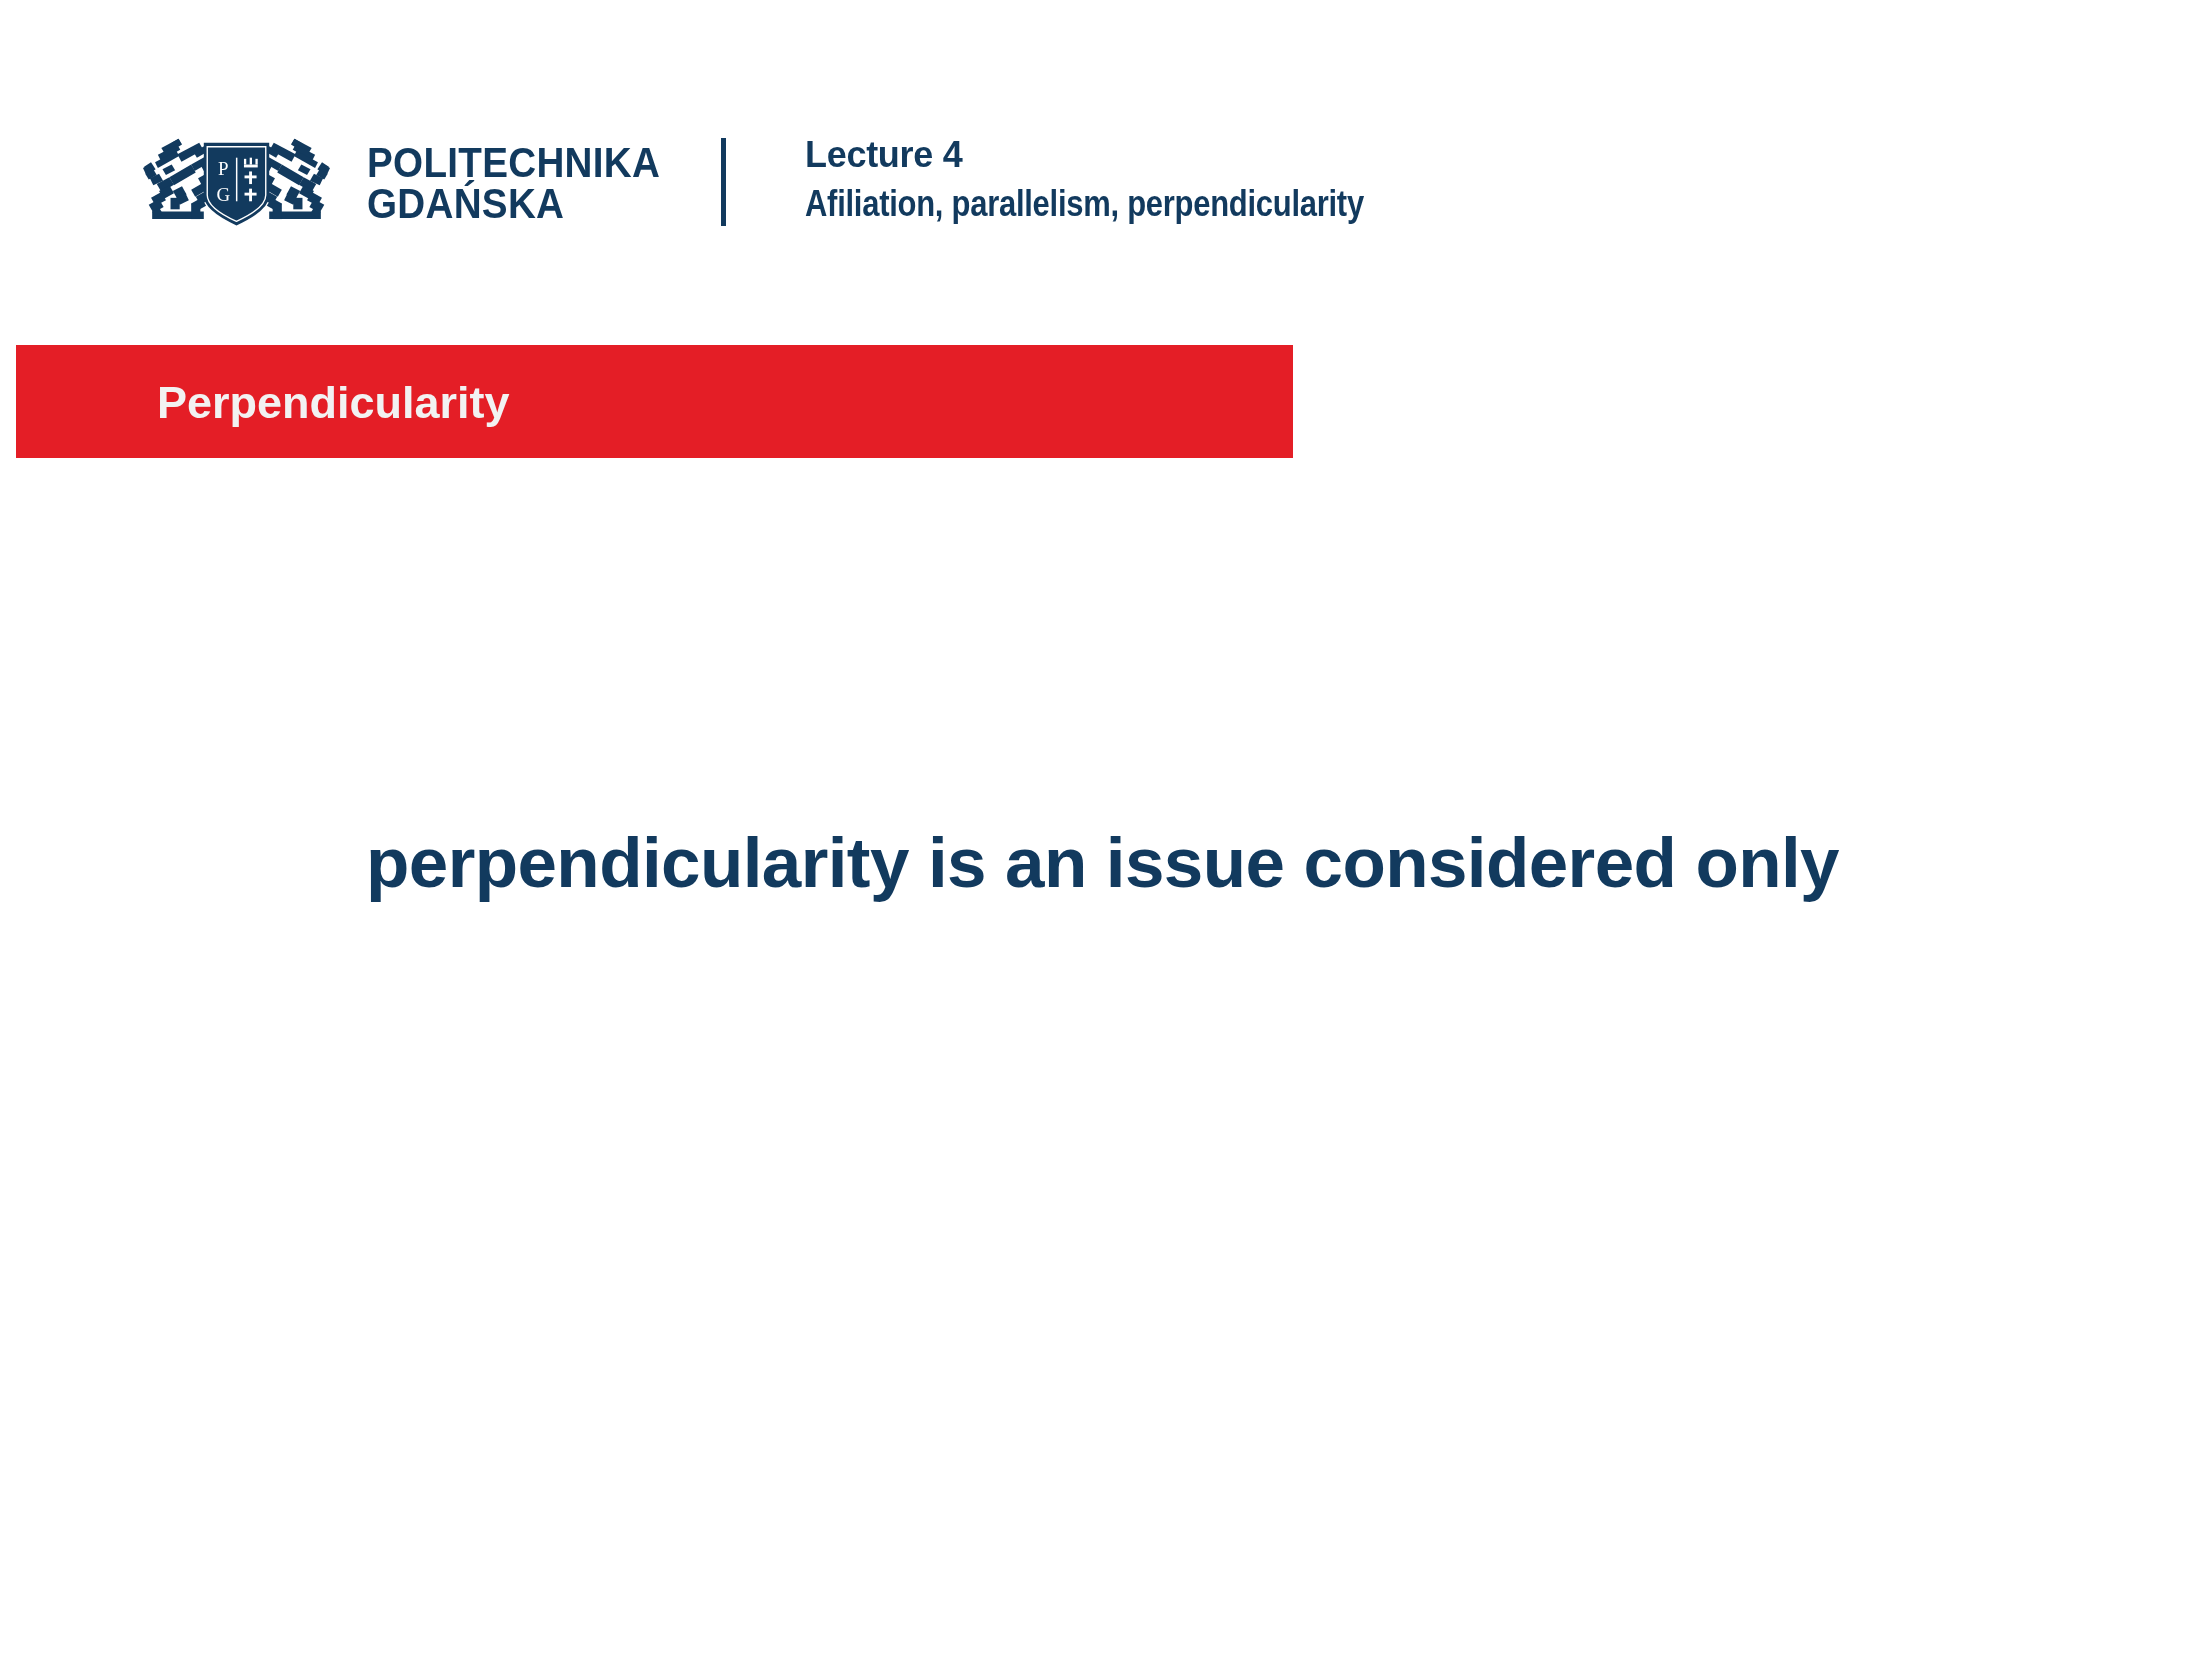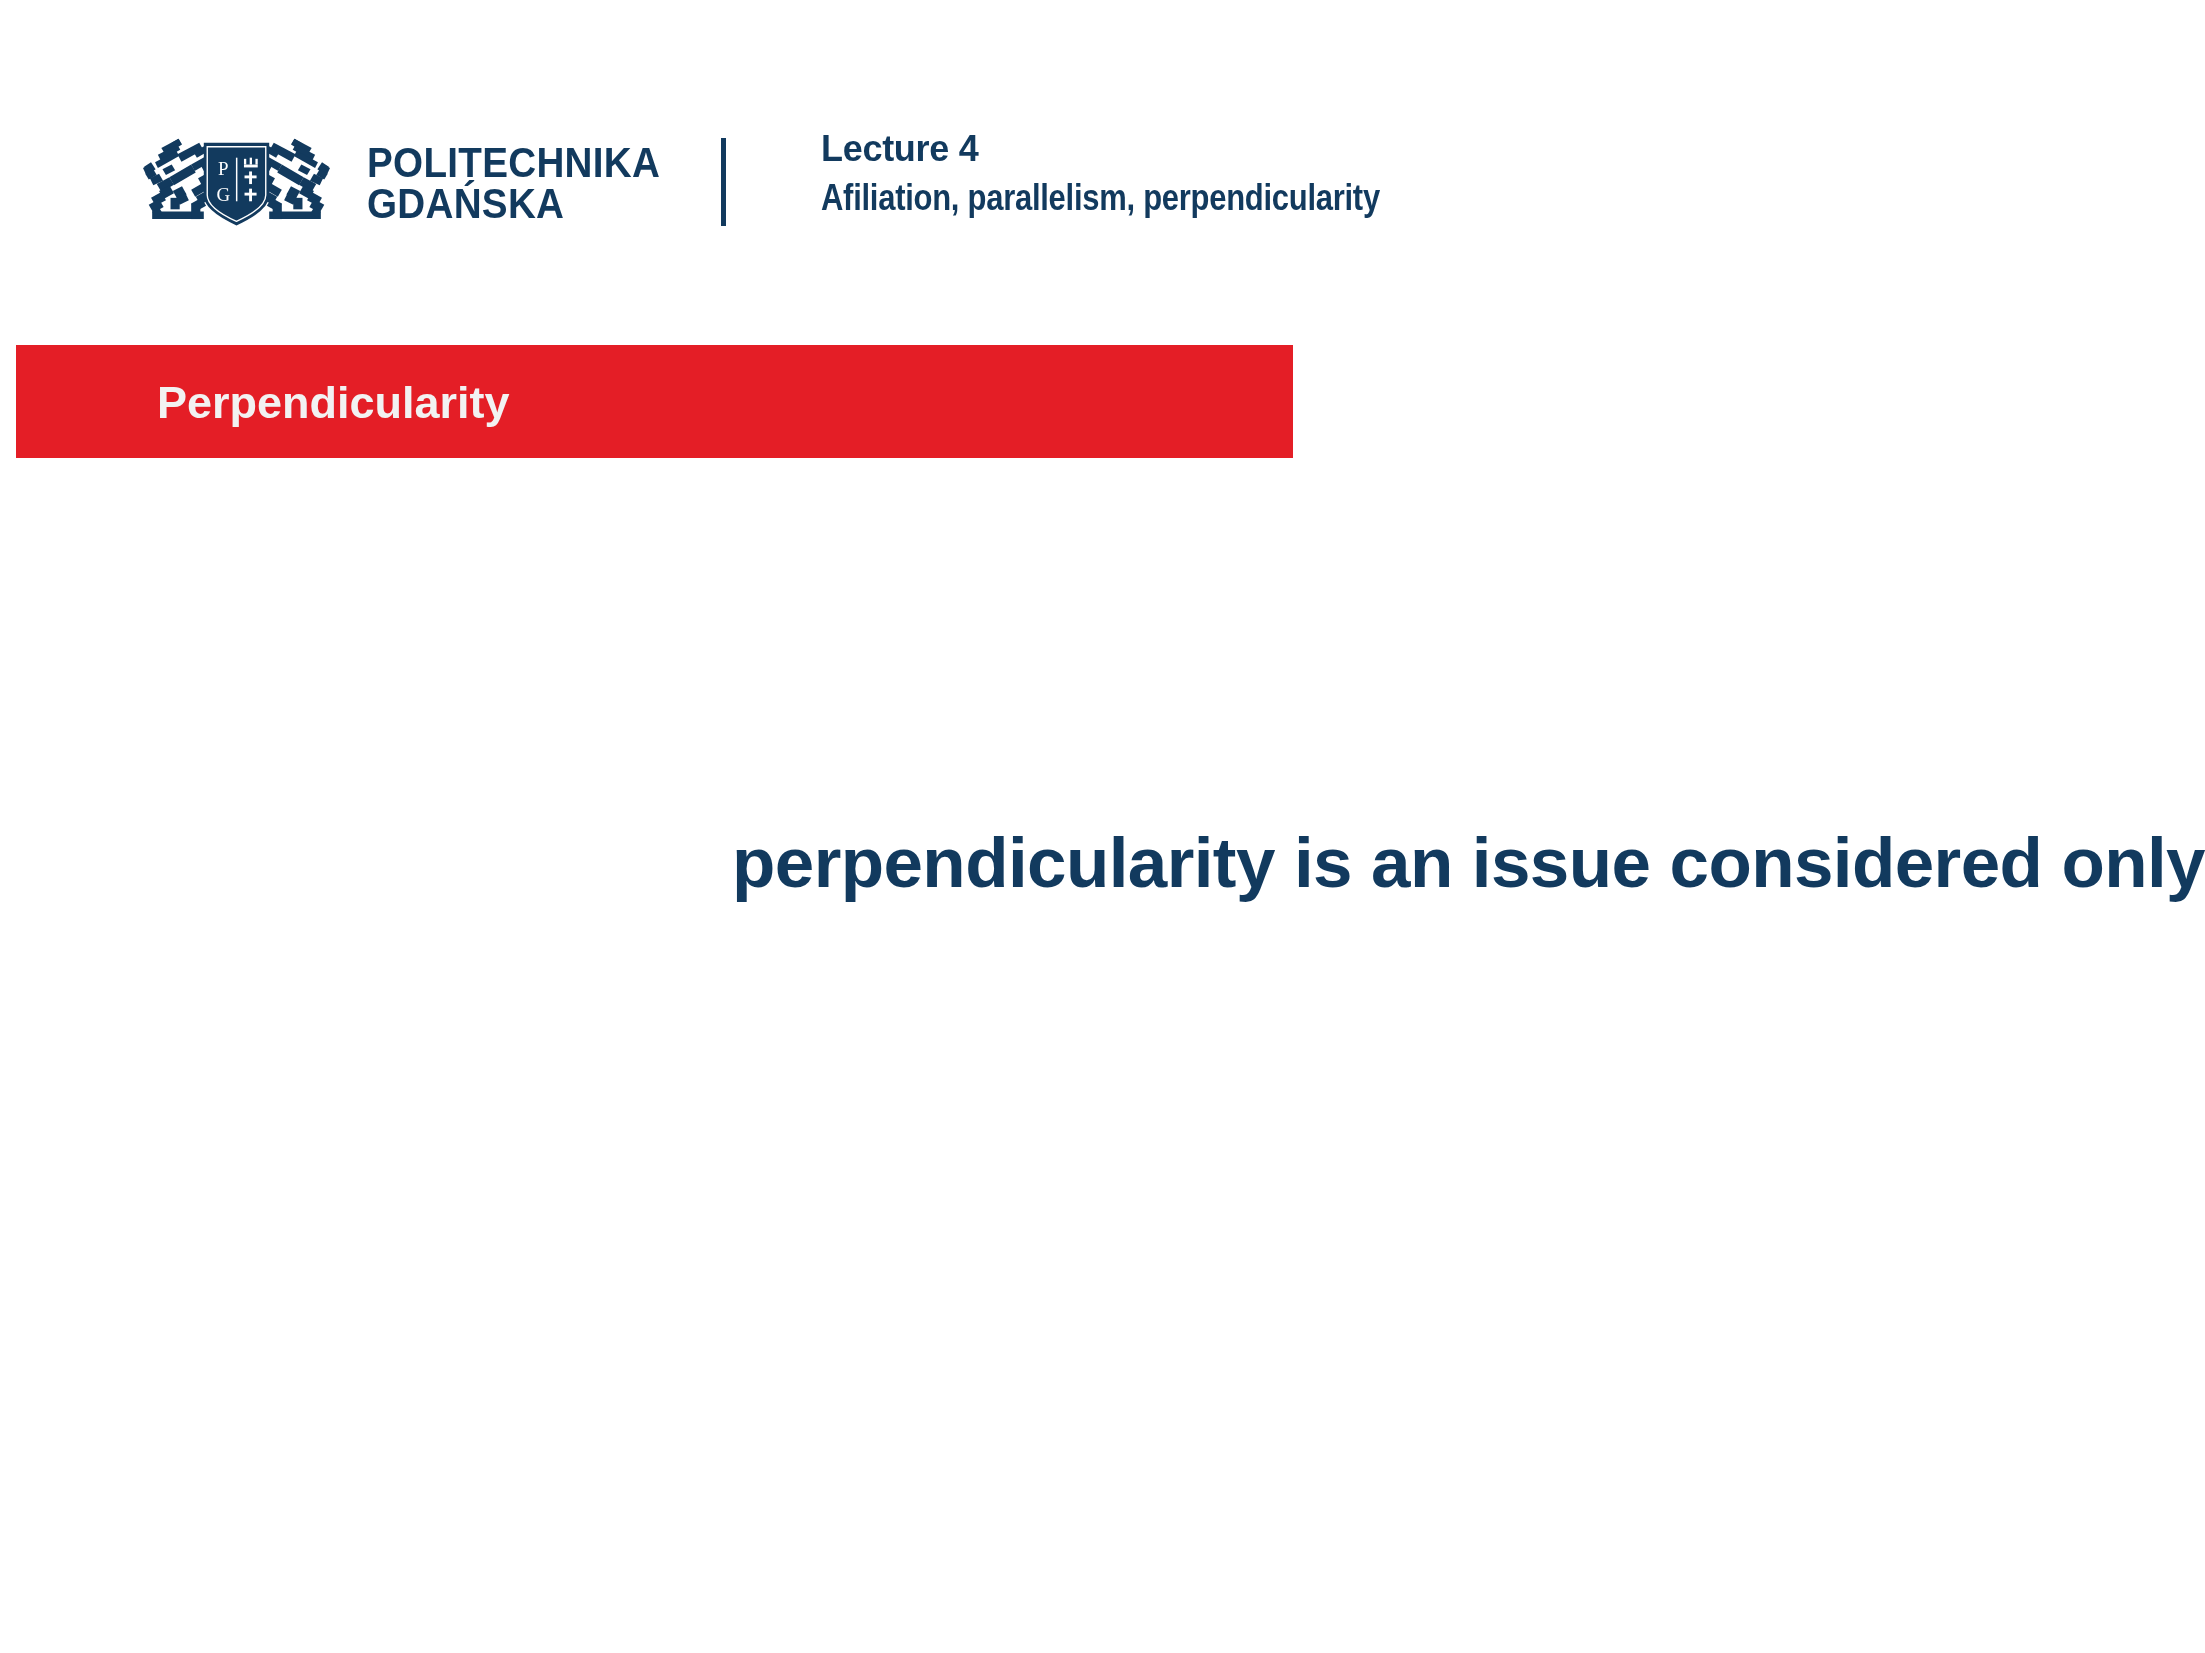--- a/index.html
+++ b/index.html
@@ -62,23 +62,22 @@
     left: 721px;
     top: 138px;
     width: 5.2px;
     height: 88px;
     background: #123A5E;
   }
 
   #lecture-block {
     position: absolute;
     left: 805px;
-    top: 131px;
+    top: 137px;
     color: #123A5E;
-    margin-left: 16px;
   }
   #lecture-title {
     font-size: 36px;
     font-weight: bold;
     line-height: 1.0;
     letter-spacing: -0.3px;
     white-space: nowrap;
   }
   #lecture-subtitle {
     margin-top: 12.6px;
@@ -116,21 +115,21 @@
 
   
   #slide-body {
     position: absolute;
     left: 0;
     top: 821px;
     width: 2205px;
   }
   #body-statement {
     width: 2205px;
-    text-align: right;
+    text-align: center;
     color: #123A5E;
     font-weight: bold;
     font-size: 71px;
     line-height: 1.18;
     letter-spacing: -0.6px;
     font-family: "Liberation Sans Narrow", "Liberation Sans", sans-serif;
   }
   #body-statement .stmt-line {
     display: block;
     white-space: nowrap;

